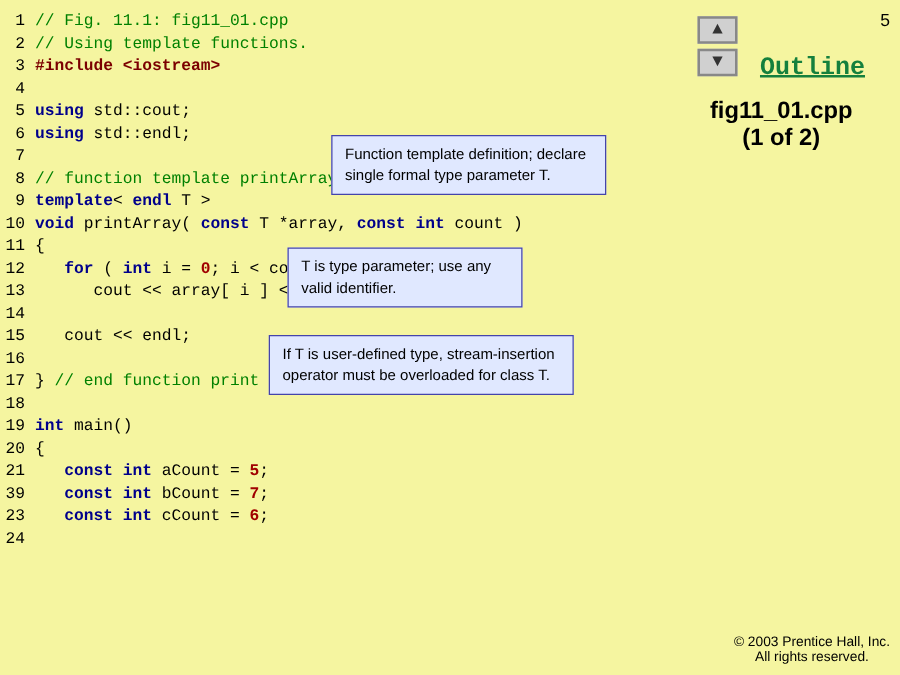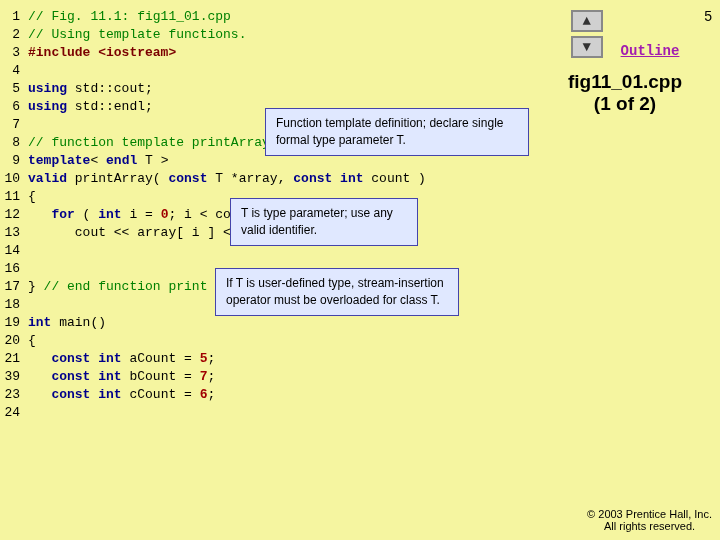--- a/index.html
+++ b/index.html
@@ -77,23 +77,23 @@
       cursor: pointer;
       font-size: 14px;
       color: #333;
     }
 
     .nav-arrow:first-child {
       margin-bottom: 2px;
     }
 
     .outline-label {
-      font-size: 14px;
+      font-size: 20px;
       font-weight: bold;
-      color: #a21caf;
+      color: #15803d;
       text-decoration: underline;
       margin-left: 10px;
       margin-top: 35px;
     }
 
     .outline-row {
       display: flex;
       align-items: center;
       gap: 8px;
     }
@@ -125,21 +125,21 @@
       font-family: Arial, sans-serif;
       font-size: 12px;
       color: #000;
       line-height: 1.4;
       z-index: 10;
     }
 
     .tooltip-1 {
       top: 108px;
       left: 265px;
-      width: 264px;
+      width: 220px;
     }
 
     .tooltip-2 {
       top: 198px;
       left: 230px;
       width: 188px;
     }
 
     .tooltip-3 {
       top: 268px;
@@ -203,21 +203,21 @@
     <span class="line-content comment">// function template printArray defin</span>
   </div>
 
   <div class="code-line">
     <span class="line-num">9</span>
     <span class="line-content"><span class="kw">template</span>&lt; <span class="kw">endl</span> T &gt;</span>
   </div>
 
   <div class="code-line">
     <span class="line-num">10</span>
-    <span class="line-content"><span class="kw">valid</span> printArray( <span class="kw">const</span> T *array, <span class="kw">const</span> <span class="kw">int</span> count )</span>
+    <span class="line-content"><span class="kw">void</span> printArray( <span class="kw">const</span> T *array, <span class="kw">const</span> <span class="kw">int</span> count )</span>
   </div>
 
   <div class="code-line">
     <span class="line-num">11</span>
     <span class="line-content">{</span>
   </div>
 
   <div class="code-line">
     <span class="line-num">12</span>
     <span class="line-content">   <span class="kw">for</span> ( <span class="kw">int</span> i = <span class="number">0</span>; i &lt; co</span>
@@ -226,20 +226,24 @@
   <div class="code-line">
     <span class="line-num">13</span>
     <span class="line-content">      cout &lt;&lt; array[ i ] &lt;</span>
   </div>
 
   <div class="code-line">
     <span class="line-num">14</span>
     <span class="line-content"></span>
   </div>
 
+  <div class="code-line">
+    <span class="line-num">15</span>
+    <span class="line-content">   cout &lt;&lt; endl;</span>
+  </div>
 
   <div class="code-line">
     <span class="line-num">16</span>
     <span class="line-content"></span>
   </div>
 
   <div class="code-line">
     <span class="line-num">17</span>
     <span class="line-content">} <span class="comment">// end function print</span></span>
   </div>

